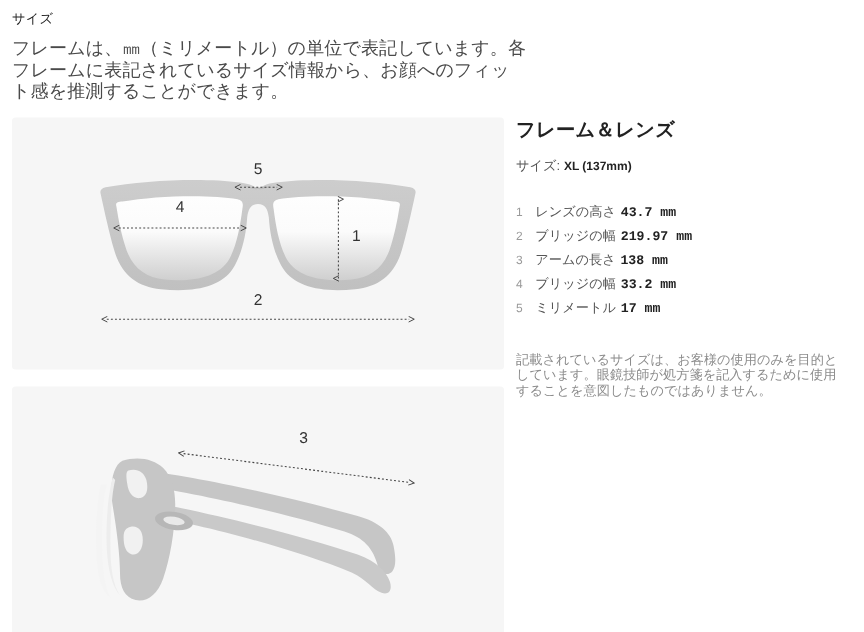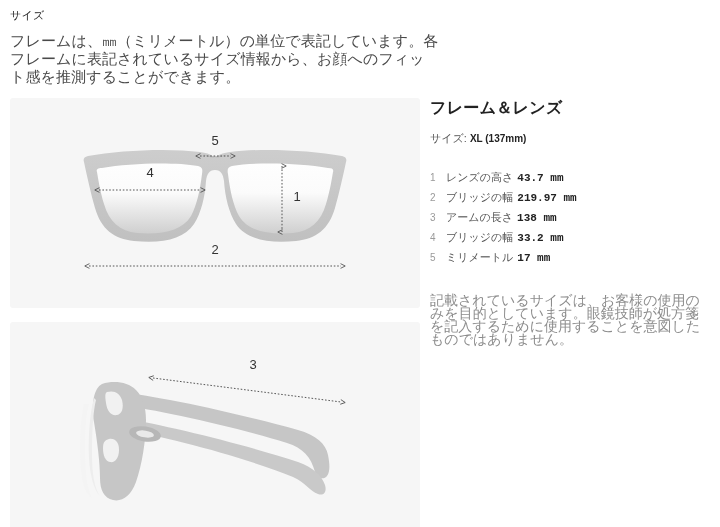--- a/index.html
+++ b/index.html
@@ -108,21 +108,21 @@
     color: #555555;
     margin-right: 4px;
   }
   .measure-value {
     font-weight: bold;
     color: #222222;
     font-family: Liberation Mono, monospace;
   }
 
   .disclaimer {
-    font-size: 14px;
+    font-size: 11px;
     line-height: 13px;
     color: #8c8c8c;
     max-width: 272px;
     margin: 0;
   }
 
   
   .dim-label {
     font-family: "Liberation Sans", "DejaVu Sans", sans-serif;
     font-size: 13px;

